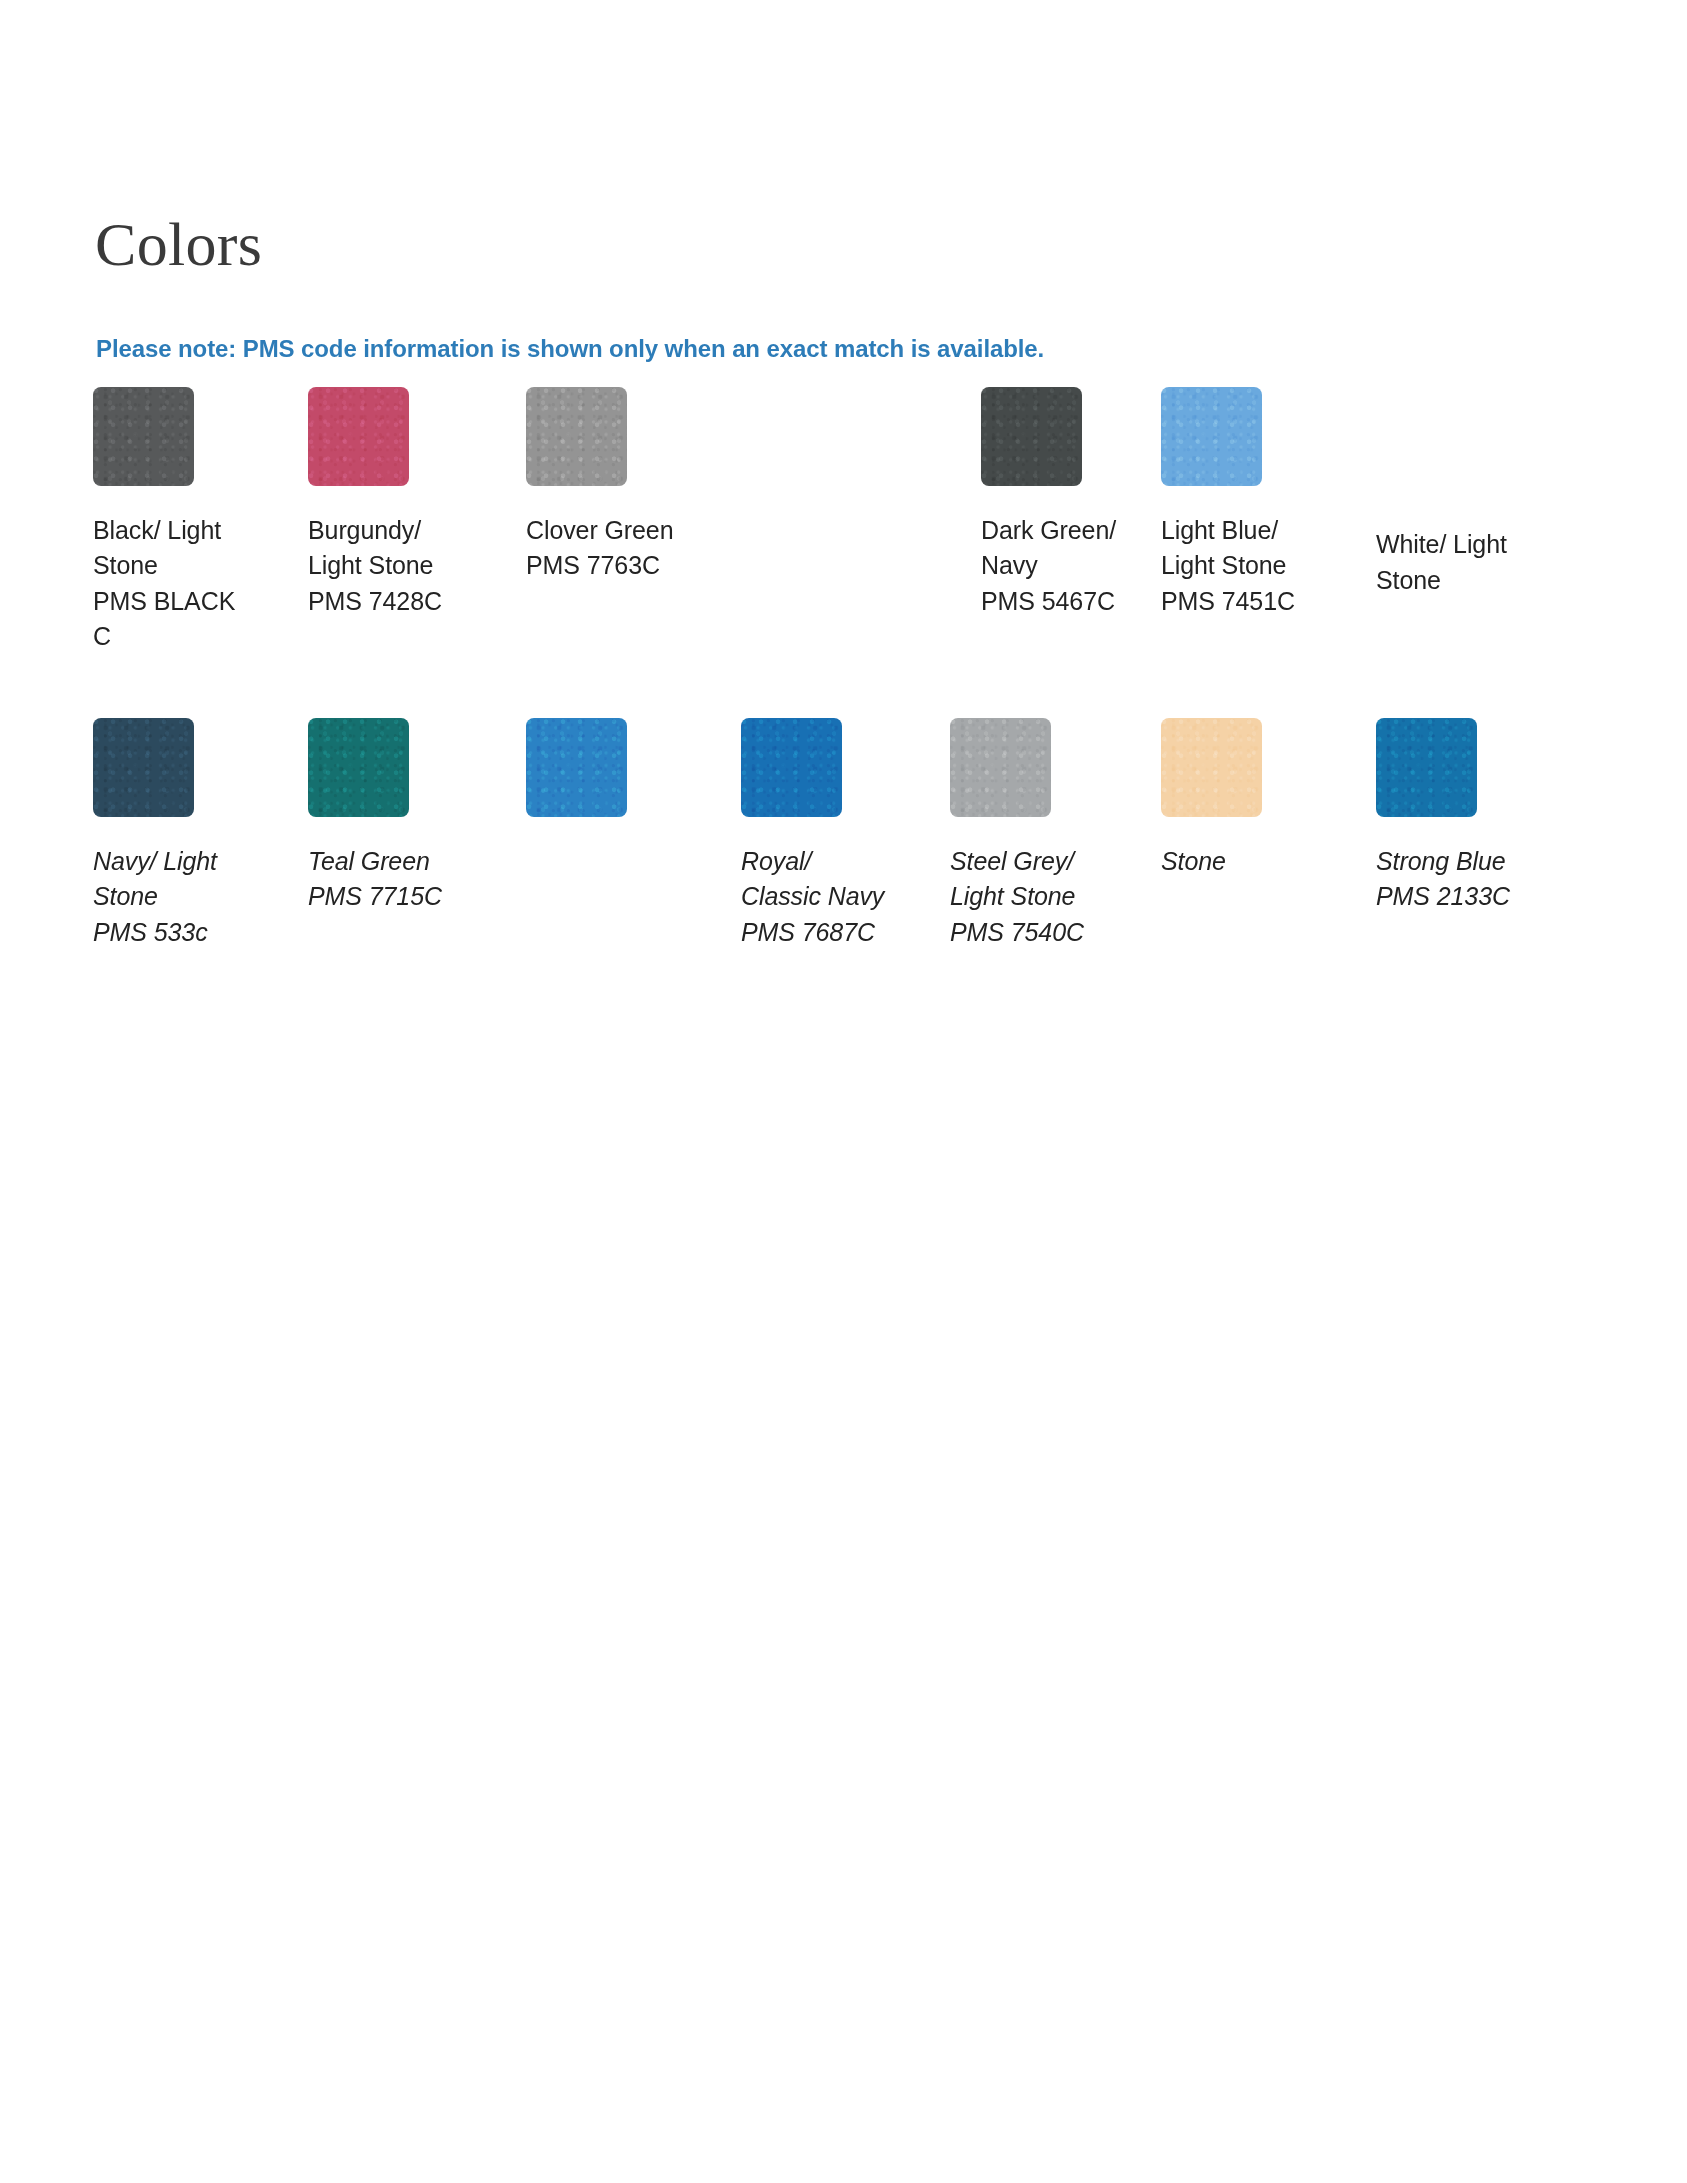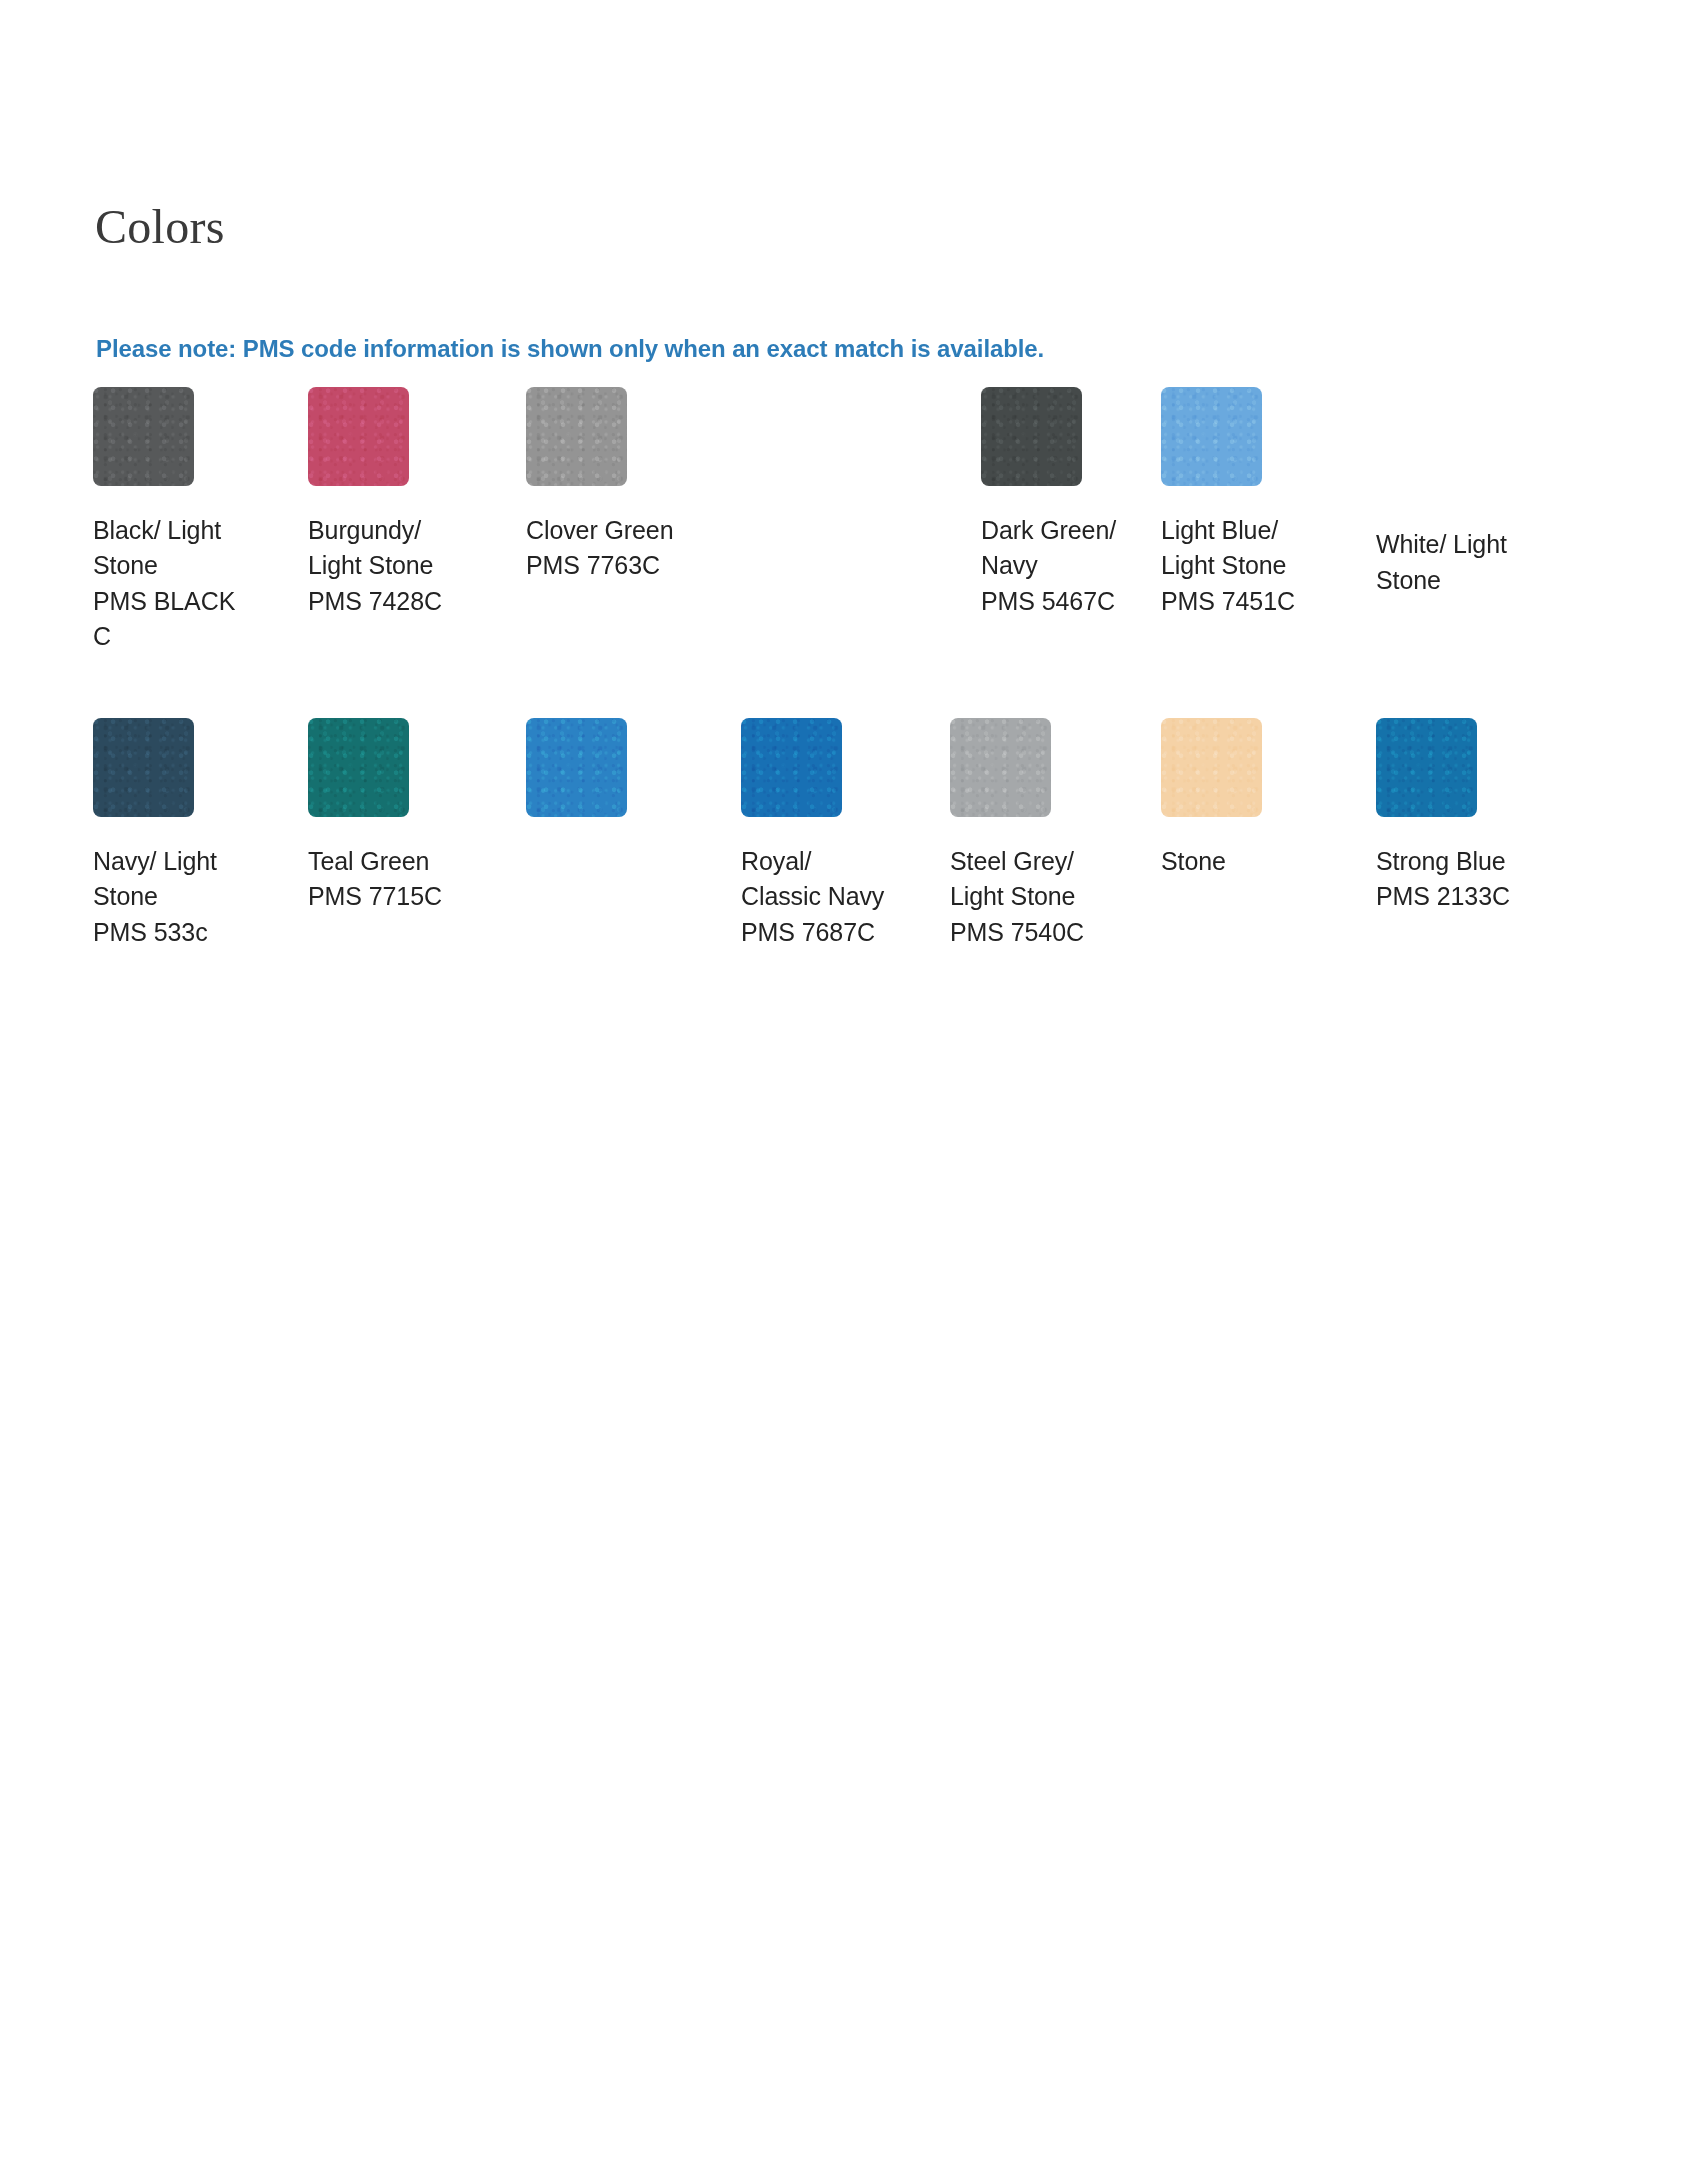--- a/index.html
+++ b/index.html
@@ -21,21 +21,21 @@
     background: #ffffff;
     overflow: hidden;
   }
 
   
   .page-title {
     position: absolute;
     left: 95px;
     top: 171px;
     font-family: "Liberation Serif", serif;
-    font-size: 48px;
+    font-size: 62px;
     line-height: 1.0;
     color: #3a3a3a;
     letter-spacing: 0.3px;
     font-weight: 400;
   }
 
   
   .note {
     position: absolute;
     left: 96px;
@@ -154,21 +154,21 @@
 PMS 7451C</div>
       </div>
 
       <div class="swatch-cell shifted" style="left:1283px;">
         <div class="swatch-chip is-white"></div>
         <div class="swatch-label">White/ Light
 Stone</div>
       </div>
     </div>
 
-    <div class="swatch-row" style="margin-top:13.2px;">
+    <div class="swatch-row" style="margin-top:13.2px;font-style:italic;">
       <div class="swatch-cell" style="left:0px;">
         <div class="swatch-chip" style="background:#2c4a5e;"></div>
         <div class="swatch-label">Navy/ Light
 Stone
 PMS 533c</div>
       </div>
 
       <div class="swatch-cell" style="left:215px;">
         <div class="swatch-chip" style="background:#15706f;"></div>
         <div class="swatch-label">Teal Green

